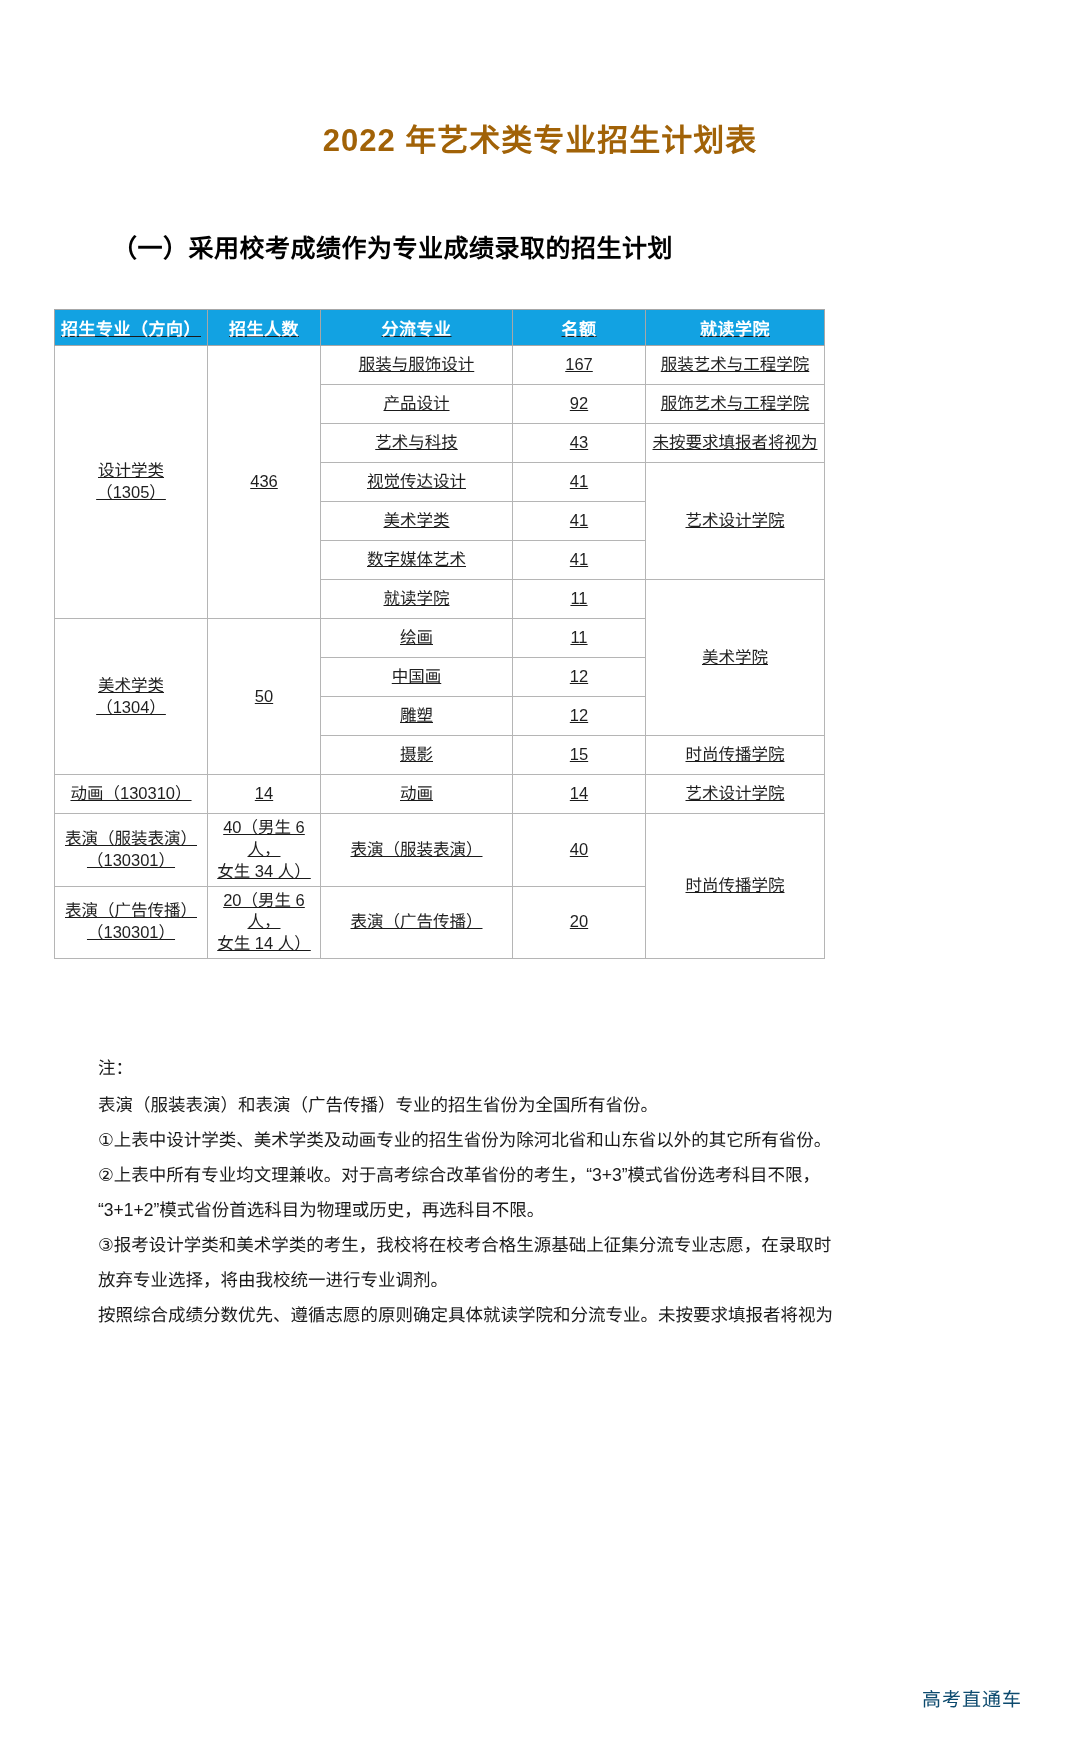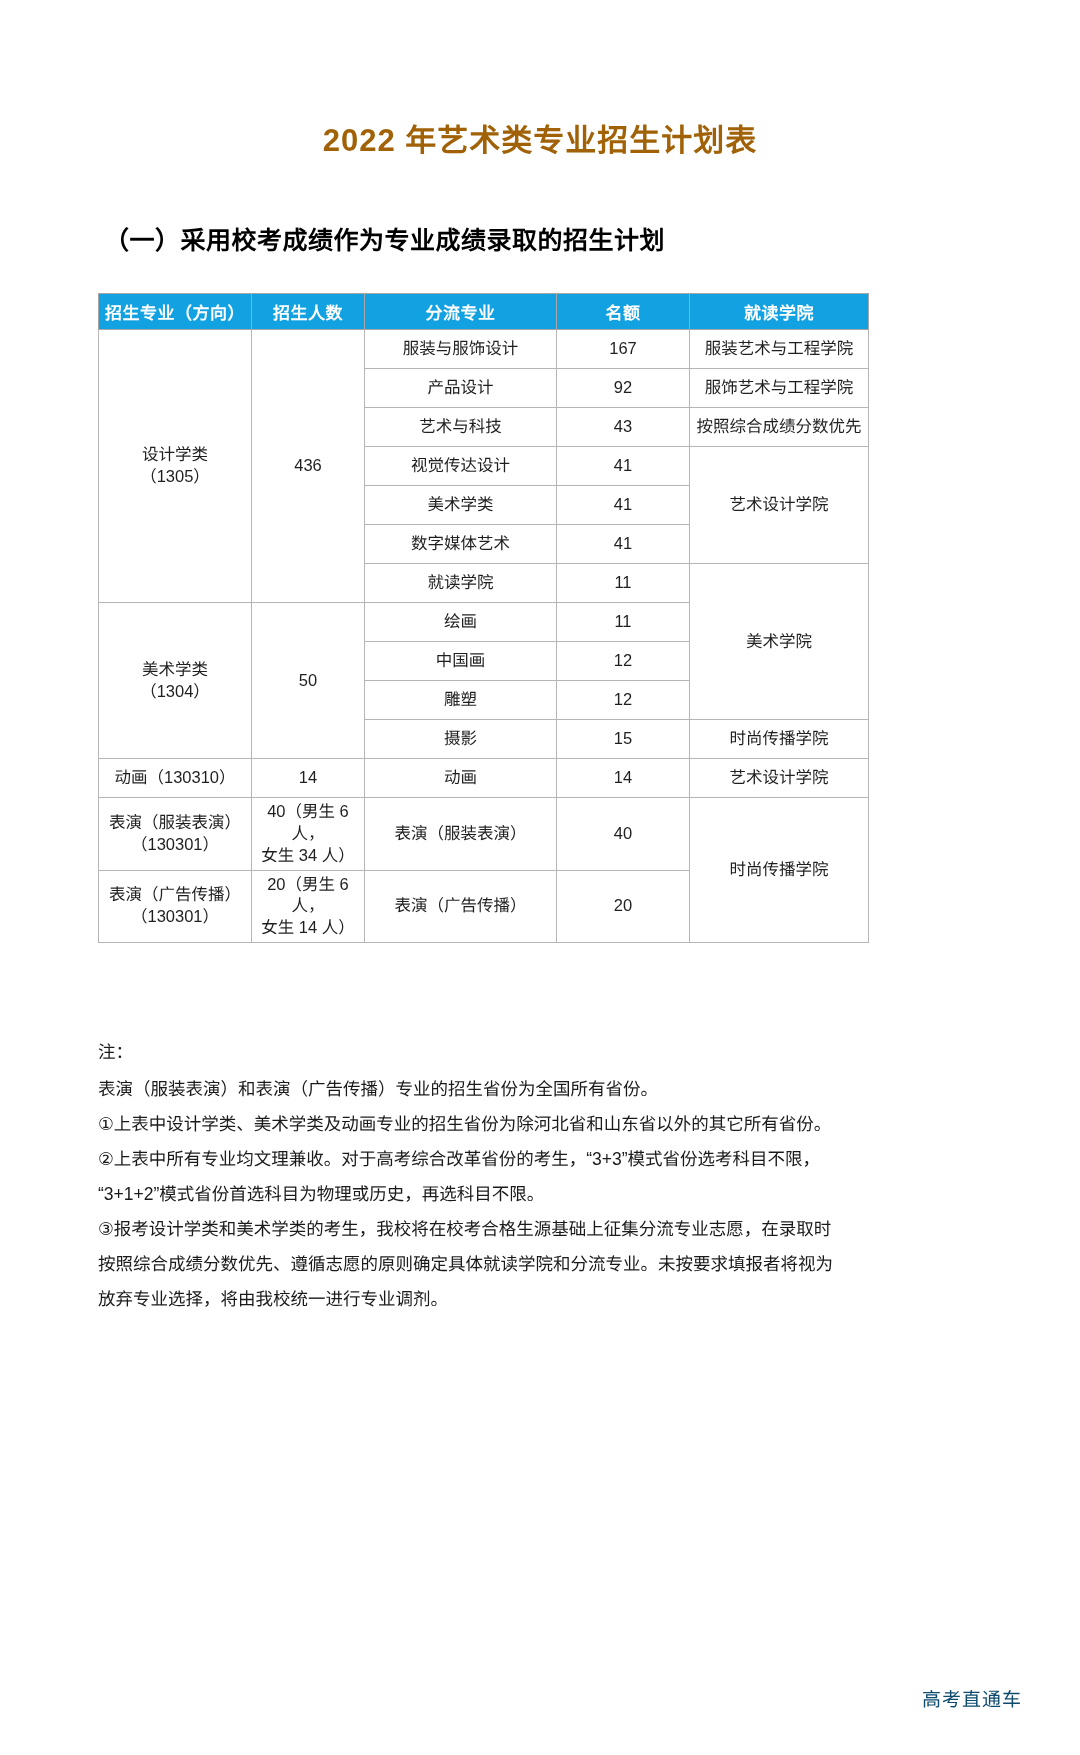--- a/index.html
+++ b/index.html
@@ -34,32 +34,33 @@
     margin: 0;
     padding-top: 122px;
     line-height: 1.25;
   }
 
   
   .section-heading {
     font-size: 25px;
     font-weight: bold;
     color: #000;
-    margin: 0;
+    margin: 8px;
     padding-left: 104px;
     padding-top: 63px;
     letter-spacing: 0.5px;
     line-height: 1.3;
   }
 
   
   .table-wrap {
-    padding-left: 98px;
+    padding-left: 54px;
     padding-right: 0;
     padding-top: 37px;
+    text-decoration: underline;
   }
   table.plan {
     border-collapse: collapse;
     width: 770px;
     table-layout: fixed;
     font-size: 16.5px;
     color: #1a1a1a;
   }
   table.plan col.c1 { width: 153px; }
   table.plan col.c2 { width: 113px; }
@@ -165,21 +166,21 @@
 
         <tr>
           <td>产品设计</td>
           <td>92</td>
           <td>服饰艺术与工程学院</td>
         </tr>
 
         <tr>
           <td>艺术与科技</td>
           <td>43</td>
-          <td>按照综合成绩分数优先</td>
+          <td>未按要求填报者将视为</td>
         </tr>
 
         <tr>
           <td>视觉传达设计</td>
           <td>41</td>
           <td rowspan="3">艺术设计学院</td>
         </tr>
 
         <tr>
           <td>美术学类</td>
@@ -271,19 +272,19 @@
     </table>
   </div>
 
   <div class="notes">
     <p class="note-title">注：</p>
     <p>表演（服装表演）和表演（广告传播）专业的招生省份为全国所有省份。</p>
     <p>①上表中设计学类、美术学类及动画专业的招生省份为除河北省和山东省以外的其它所有省份。</p>
     <p>②上表中所有专业均文理兼收。对于高考综合改革省份的考生，“3+3”模式省份选考科目不限，</p>
     <p>“3+1+2”模式省份首选科目为物理或历史，再选科目不限。</p>
     <p>③报考设计学类和美术学类的考生，我校将在校考合格生源基础上征集分流专业志愿，在录取时</p>
+    <p>放弃专业选择，将由我校统一进行专业调剂。</p>
     <p>按照综合成绩分数优先、遵循志愿的原则确定具体就读学院和分流专业。未按要求填报者将视为</p>
-    <p>放弃专业选择，将由我校统一进行专业调剂。</p>
   </div>
 
   <div class="watermark">高考直通车</div>
 
 </div>
 
 </body></html>

